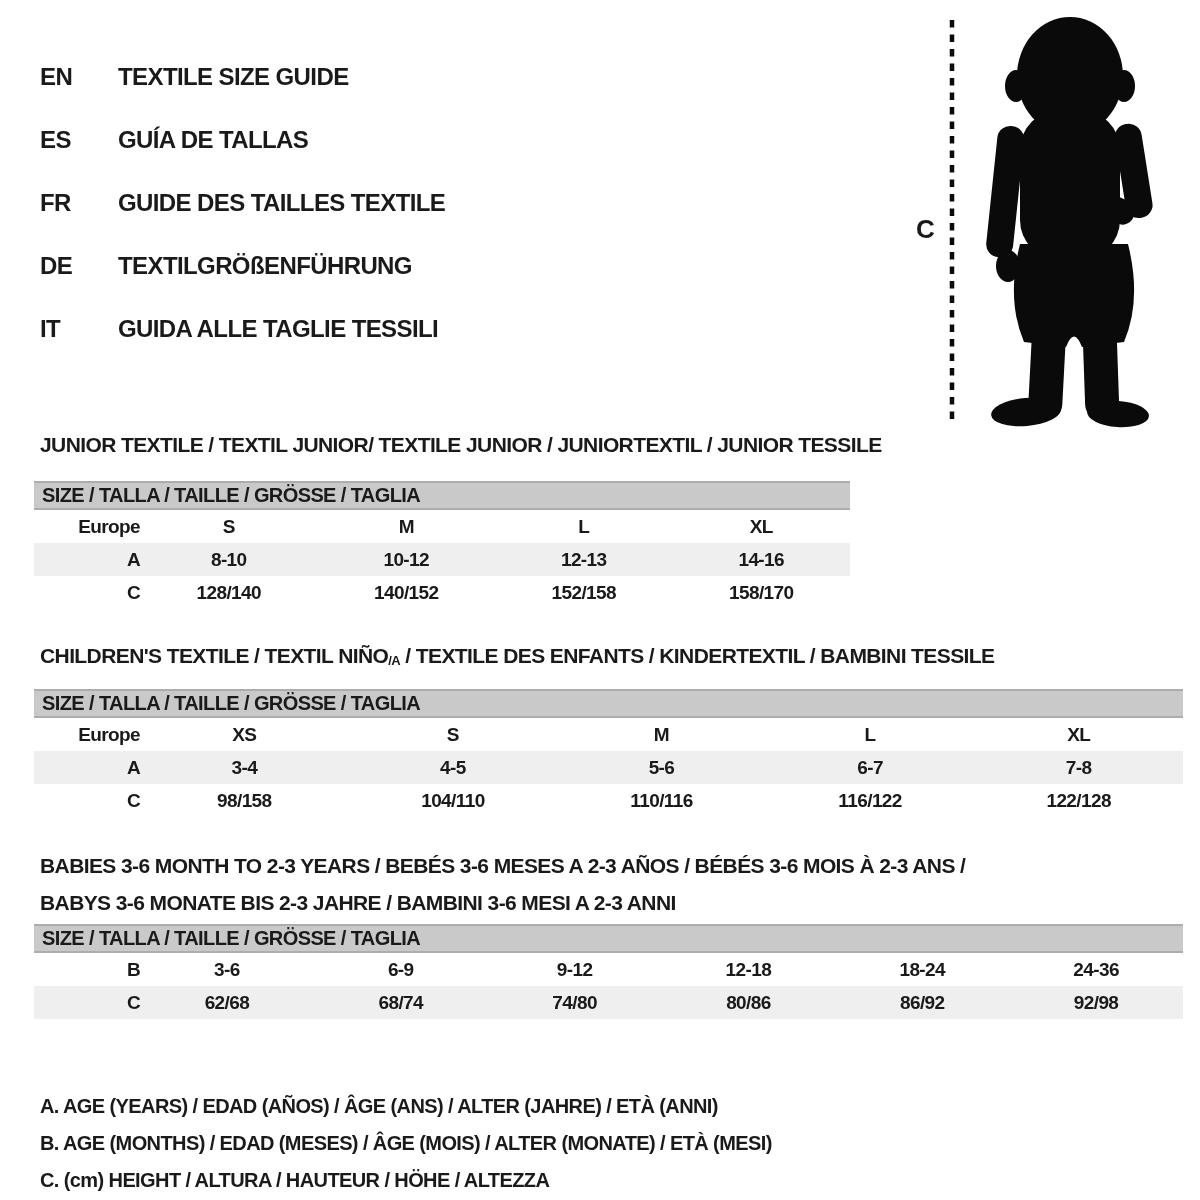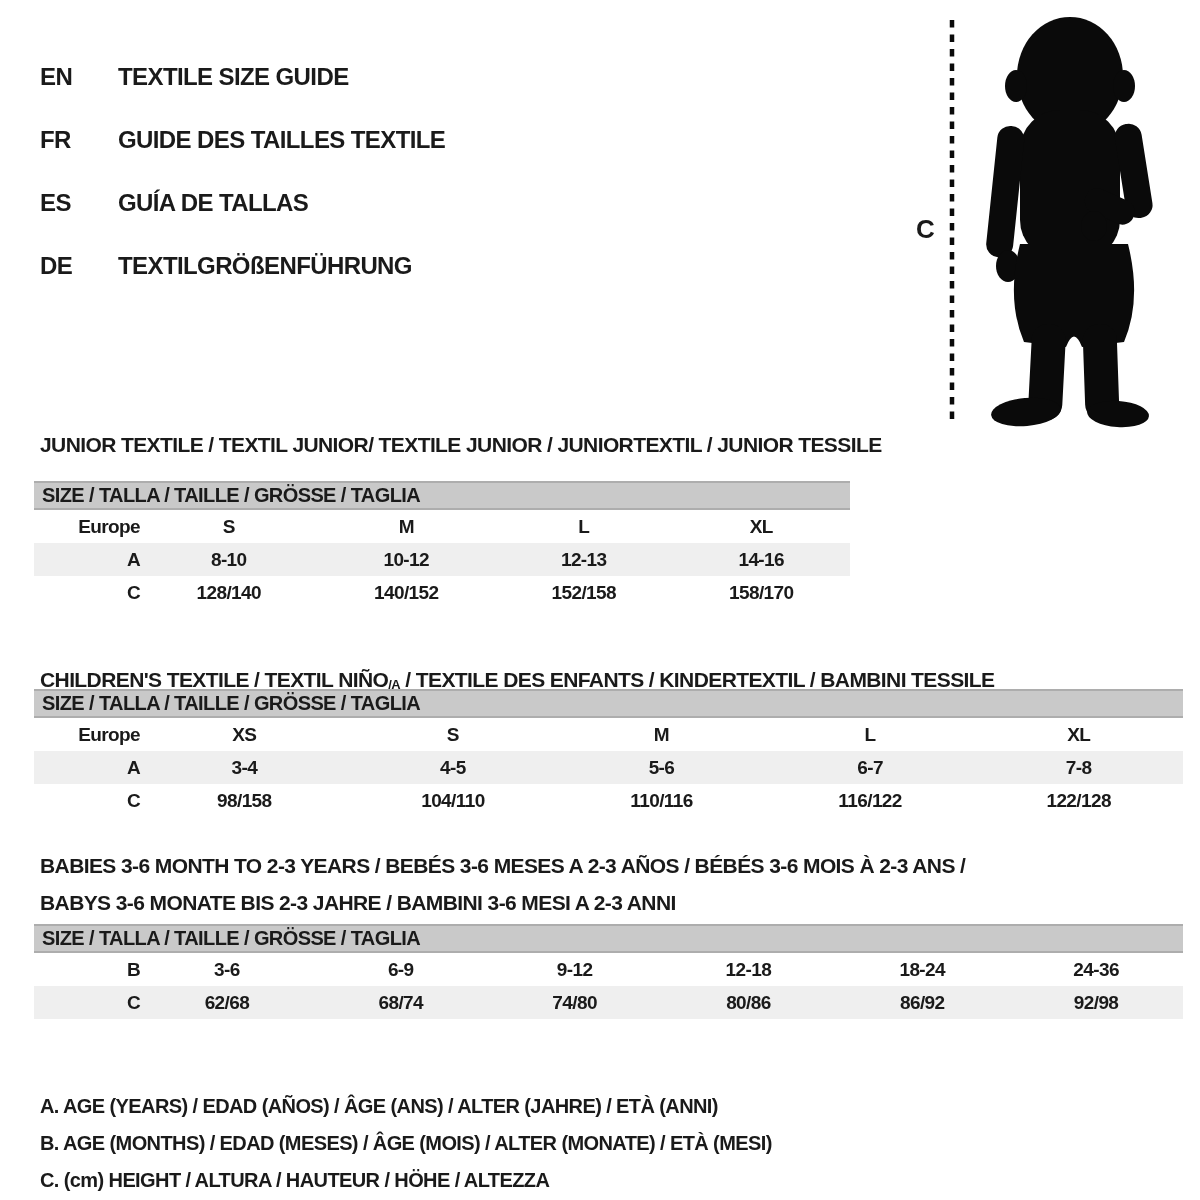--- a/index.html
+++ b/index.html
@@ -27,21 +27,21 @@
     position: absolute; left: 16px; top: 202px;
     font-weight: 700; font-size: 26px;
   }
 
   
   .section-title {
     position: absolute; left: 40px;
     font-weight: 700; font-size: 21px; white-space: nowrap;
   }
   .junior-title { top: 433px; }
-  .children-title { top: 668px; }
+  .children-title { top: 644px; }
   .babies-title { top: 847px; line-height: 37px; }
   .sub-a { font-size: 0.62em; vertical-align: -0.18em; }
 
   
   .size-table { position: absolute; left: 34px; }
   .junior-table { top: 481px; width: 816px; }
   .children-table { top: 689px; width: 1149px; }
   .babies-table { top: 924px; width: 1149px; }
 
   .table-header {
@@ -72,30 +72,34 @@
 <body>
 
 <div class="page">
 
   <div class="lang-block">
     <div class="lang-row">
       <span class="lang-code">EN</span>
       <span class="lang-title">TEXTILE SIZE GUIDE</span>
     </div>
     <div class="lang-row">
+      <span class="lang-code">ES</span>
+      <span class="lang-title">GUÍA DE TALLAS</span>
+    </div>
+    <div class="lang-row">
       <span class="lang-code">FR</span>
       <span class="lang-title">GUIDE DES TAILLES TEXTILE</span>
     </div>
     <div class="lang-row">
-      <span class="lang-code">ES</span>
-      <span class="lang-title">GUÍA DE TALLAS</span>
-    </div>
-    <div class="lang-row">
       <span class="lang-code">DE</span>
       <span class="lang-title">TEXTILGRÖßENFÜHRUNG</span>
+    </div>
+    <div class="lang-row">
+      <span class="lang-code">IT</span>
+      <span class="lang-title">GUIDA ALLE TAGLIE TESSILI</span>
     </div>
   </div>
 
   <div class="figure">
     <span class="height-label">C</span>
     <svg width="270" height="420" viewBox="0 0 270 420" aria-hidden="true">
 
       <line x1="52" y1="8" x2="52" y2="412" stroke="#0a0a0a" stroke-width="4.5" stroke-dasharray="7.5 7"></line>
 
       <g fill="#0a0a0a" transform="translate(78,0)">

